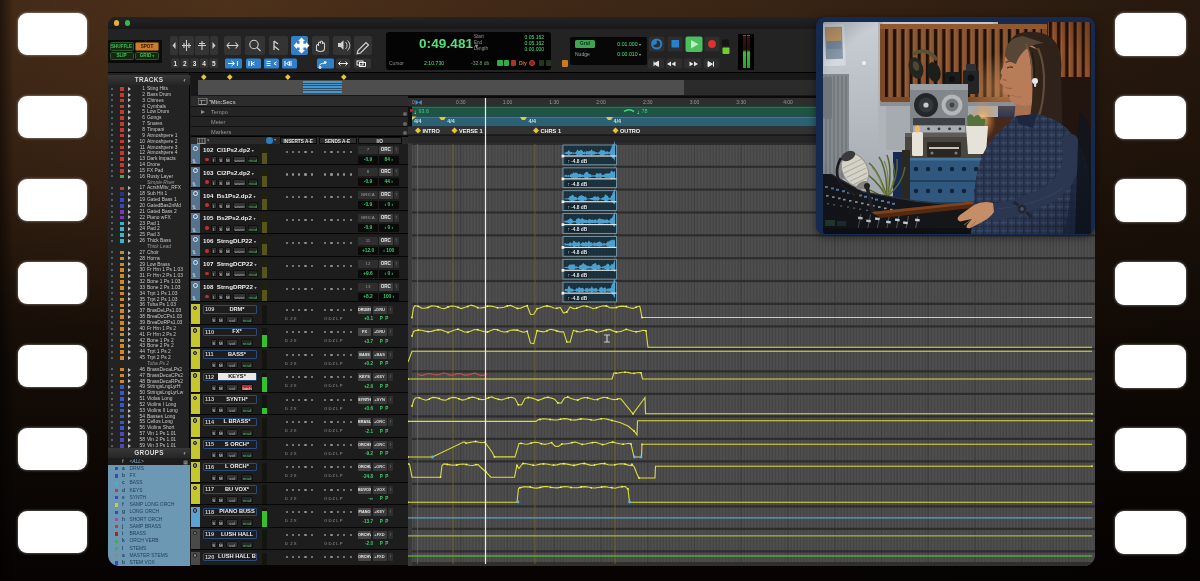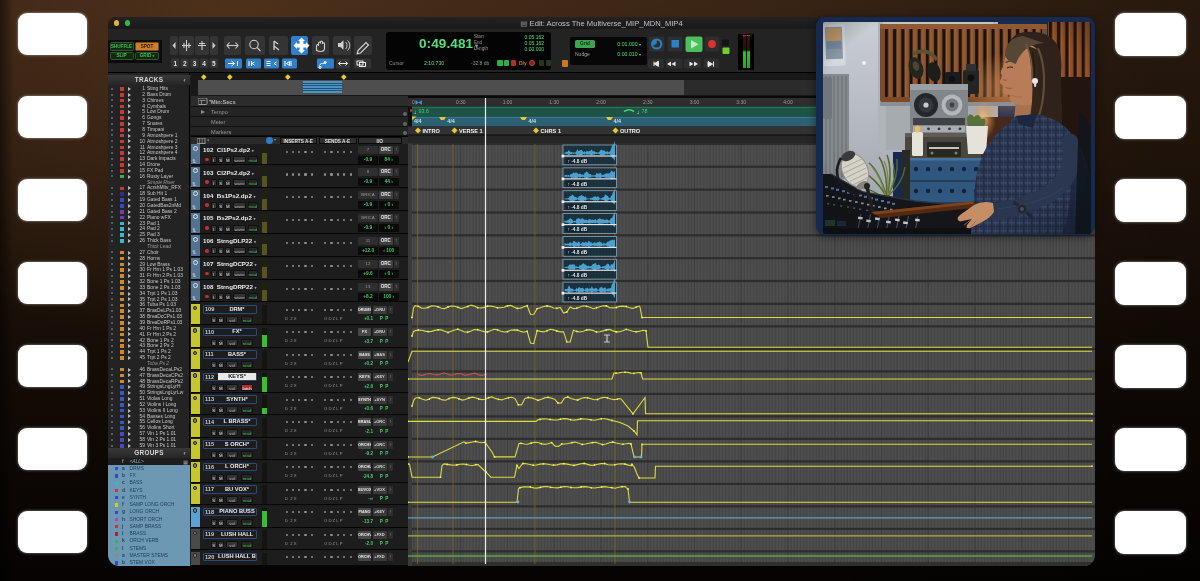--- a/index.html
+++ b/index.html
@@ -55,21 +55,20 @@
 <div class="hole" style="left:18px;top:344.5px;width:69px;height:42px"></div>
 <div class="hole" style="left:1115px;top:344.5px;width:71px;height:43px"></div>
 <div class="hole" style="left:18px;top:427.5px;width:69px;height:42px"></div>
 <div class="hole" style="left:1115px;top:427.5px;width:71px;height:43px"></div>
 <div class="hole" style="left:18px;top:510.5px;width:69px;height:42px"></div>
 <div class="hole" style="left:1115px;top:510.5px;width:71px;height:43px"></div>
 <div id="win">
 <div id="tbar">
 <div class="dot" style="left:5.8px;background:#e6b229"></div>
 <div class="dot" style="left:16.8px;background:#35b84a"></div>
-<div id="title"><span style="color:#8a8a8a">▤ </span>Edit: Across The Multiverse_MIP_MDN_MIP4</div>
 </div>
 <div id="toolbar">
 <div class="abs" style="left:0;top:11px;width:54px;height:23px;background:#0b0b0b"></div>
 <div class="modebtn" style="left:1.5px;top:13px;width:24px;height:8.5px;background:#13280f;border:.5px solid #2c5a2c;color:#43c05b">SHUFFLE</div>
 <div class="modebtn" style="left:27px;top:13px;width:24px;height:8.5px;background:#cf7c26;border:.5px solid #7a4a10;color:#27190a">SPOT</div>
 <div class="modebtn" style="left:1.5px;top:22.5px;width:24px;height:8.5px;background:#13280f;border:.5px solid #2c5a2c;color:#43c05b">SLIP</div>
 <div class="modebtn" style="left:27px;top:22.5px;width:24px;height:8.5px;background:#13280f;border:.5px solid #2c5a2c;color:#43c05b">GRID&nbsp;<span style="color:#43c05b;font-size:3.5px">▾</span></div>
 <svg class="abs" style="left:58px;top:6px" width="220" height="40" viewBox="0 0 220 40">
 <g fill="#343434">
 <rect x="4" y="1" width="8" height="19" rx="2"></rect>

